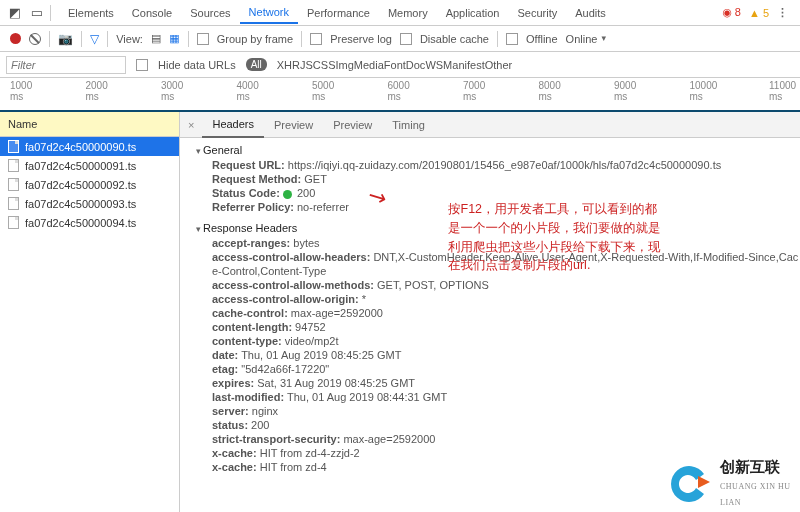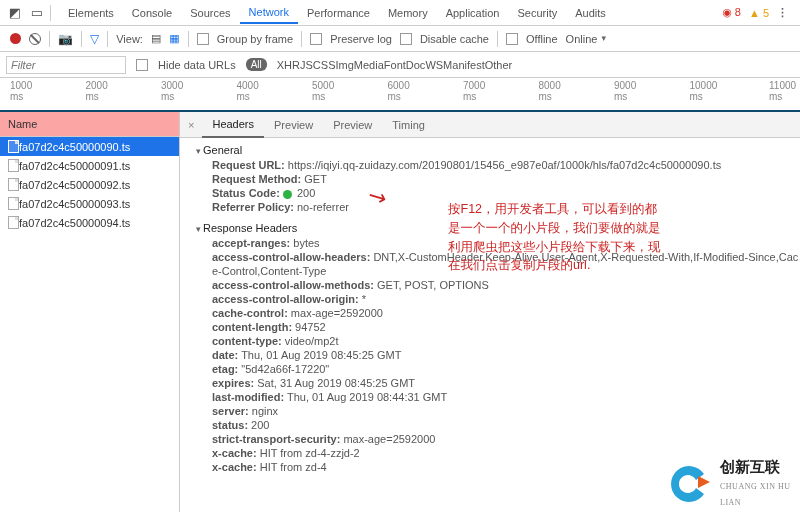--- a/index.html
+++ b/index.html
@@ -29,22 +29,22 @@
   .filter-row { display: flex; align-items: center; height: 26px; border-bottom: 1px solid #ccc; padding-left: 6px; gap: 10px; color: #555; font-size: 11px; }
   .filter-input { width: 120px; height: 18px; border: 1px solid #ccc; padding: 0 4px; font-size: 11px; color: #999; font-style: italic; }
   .filter-types { display: flex; align-items: center; }
   .badge-all { background: #666; color: #fff; padding: 1px 5px; border-radius: 6px; font-size: 10px; }
 
   .timeline { height: 34px; border-bottom: 2px solid #0c4a6e; display: flex; align-items: flex-start; padding-top: 2px; padding-left: 10px; gap: 48px; font-size: 10px; color: #888; position: relative; }
   .timeline .tick { position: relative; }
 
   .main { display: flex; height: calc(512px - 26px*3 - 34px); }
   .names-panel { width: 180px; border-right: 1px solid #ccc; }
-  .names-panel .col-head { font-weight: normal; padding: 6px 8px; border-bottom: 1px solid #ccc; background: #fca5a5; color: #333; }
-  .name-item { display: flex; align-items: center; padding: 3px 8px; font-size: 11px; }
+  .names-panel .col-head { font-weight: normal; padding: 6px 8px; border-bottom: 1px solid #ccc; background: #fef9c3; color: #333; }
+  .name-item { display: flex; align-items: center; padding: 3px 8px; font-size: 11px; gap: 6px; }
   .name-item.selected { background: #1e73e8; color: #fff; }
   .file-icon { width: 11px; height: 13px; border: 1px solid #aaa; background: #fefefe; position: relative; }
   .file-icon:after { content:""; position:absolute; top:0; right:0; width:3px; height:3px; background:#ddd; }
   .name-item.selected .file-icon { border-color: #fff; background: #4a8df0; }
 
   .details { flex: 1; overflow: hidden; font-size: 11px; }
   .detail-tabs { display: flex; border-bottom: 1px solid #ccc; height: 26px; align-items: center; background: #f3f3f3; }
   .detail-tabs .x { padding: 0 8px; color: #888; cursor: pointer; }
   .detail-tab { padding: 0 10px; height: 26px; display: flex; align-items: center; color: #666; cursor: pointer; }
   .detail-tab.active { color: #222; border-bottom: 2px solid #666; }

